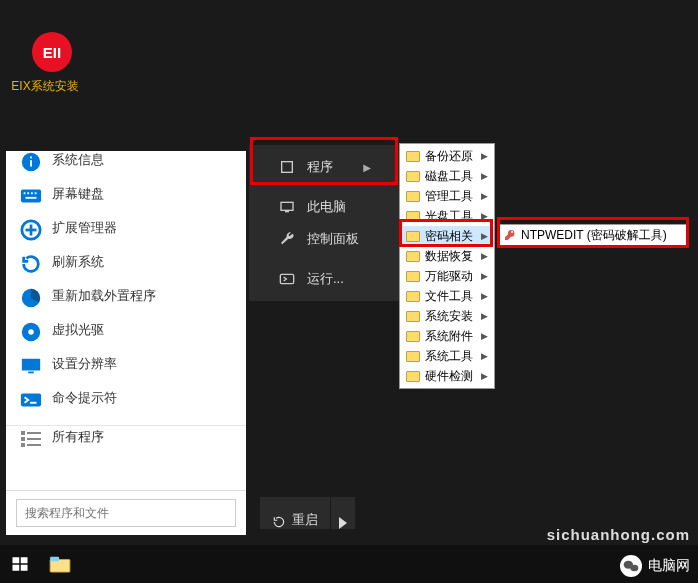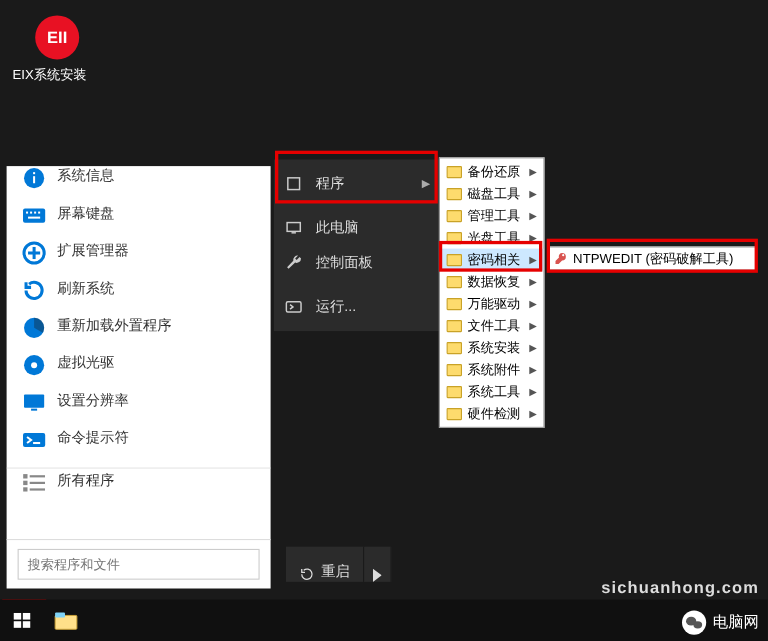--- a/index.html
+++ b/index.html
@@ -1,33 +1,33 @@
 <!DOCTYPE html>
 <html><head>
 <meta charset="utf-8">
 <style>
 * { margin: 0; padding: 0; box-sizing: border-box; font-family: "Microsoft YaHei", "Segoe UI", sans-serif; }
 body { background: #1a1a1a; width: 698px; height: 583px; overflow: hidden; position: relative; color: #fff; }
 
 .desktop { position: absolute; inset: 0; background: #1a1a1a; }
 
-.desktop-icon { position: absolute; top: 14px; left: 22px; text-align: center; width: 60px; cursor: pointer; }
+.desktop-icon { position: absolute; top: 32px; left: 22px; text-align: center; width: 60px; cursor: pointer; }
 .desktop-icon .icon-circle { width: 40px; height: 40px; border-radius: 50%; background: #e81123; display: flex; align-items: center; justify-content: center; color: #fff; font-weight: bold; font-size: 15px; margin: 0 auto; }
-.desktop-icon .label { font-size: 12px; color: #ffffff; margin-top: 6px; white-space: nowrap; margin-left: -14px; }
+.desktop-icon .label { font-size: 12px; color: #eab308; margin-top: 6px; white-space: nowrap; margin-left: -14px; }
 
 .start-menu { position: absolute; left: 6px; top: 151px; width: 240px; height: 384px; background: #fff; color: #333; display: flex; flex-direction: column; }
 .sm-list { flex: 1; overflow: hidden; }
 .sm-item { display: flex; height: 34px; padding: 0 14px; cursor: pointer; font-size: 13px; }
 .sm-item .ico { width: 22px; height: 22px; margin-right: 10px; display: flex; align-items: center; justify-content: center; }
 .sm-sep { height: 1px; background: #e5e5e5; margin: 2px 0; }
 .sm-search { padding: 8px 10px; border-top: 1px solid #ddd; }
 .sm-search input { width: 100%; height: 28px; border: 1px solid #ccc; padding: 0 8px; font-size: 12px; outline: none; }
 
 .context-menu { position: absolute; left: 249px; top: 145px; width: 150px; background: #2b2b2b; color: #ddd; padding: 6px 0; }
-.ctx-item { display: flex; align-items: center; height: 32px; padding: 0 8px; font-size: 13px; cursor: pointer; position: relative; }
+.ctx-item { display: flex; align-items: center; height: 32px; padding: 0 28px; font-size: 13px; cursor: pointer; position: relative; }
 .ctx-item .ico { width: 20px; margin-right: 10px; display:flex; align-items:center; justify-content:center; }
 .ctx-item .arrow { margin-left: auto; font-size: 10px; color: #aaa; }
 .ctx-sep { height: 8px; }
 
 .sub-menu { position: absolute; left: 399px; top: 143px; width: 96px; background: #fff; color: #000; border: 1px solid #999; padding: 2px 0; font-size: 12px; }
 .sub-item { display: flex; align-items: center; height: 20px; padding: 0 6px; cursor: pointer; position: relative; text-align: right; }
 .sub-item.selected { background: #cde8ff; }
 .sub-item .folder { width: 14px; height: 11px; background: #fddb6d; border: 1px solid #c9a227; margin-right: 5px; border-radius: 1px; }
 .sub-item .arrow { margin-left: auto; font-size: 9px; color: #555; }
 

